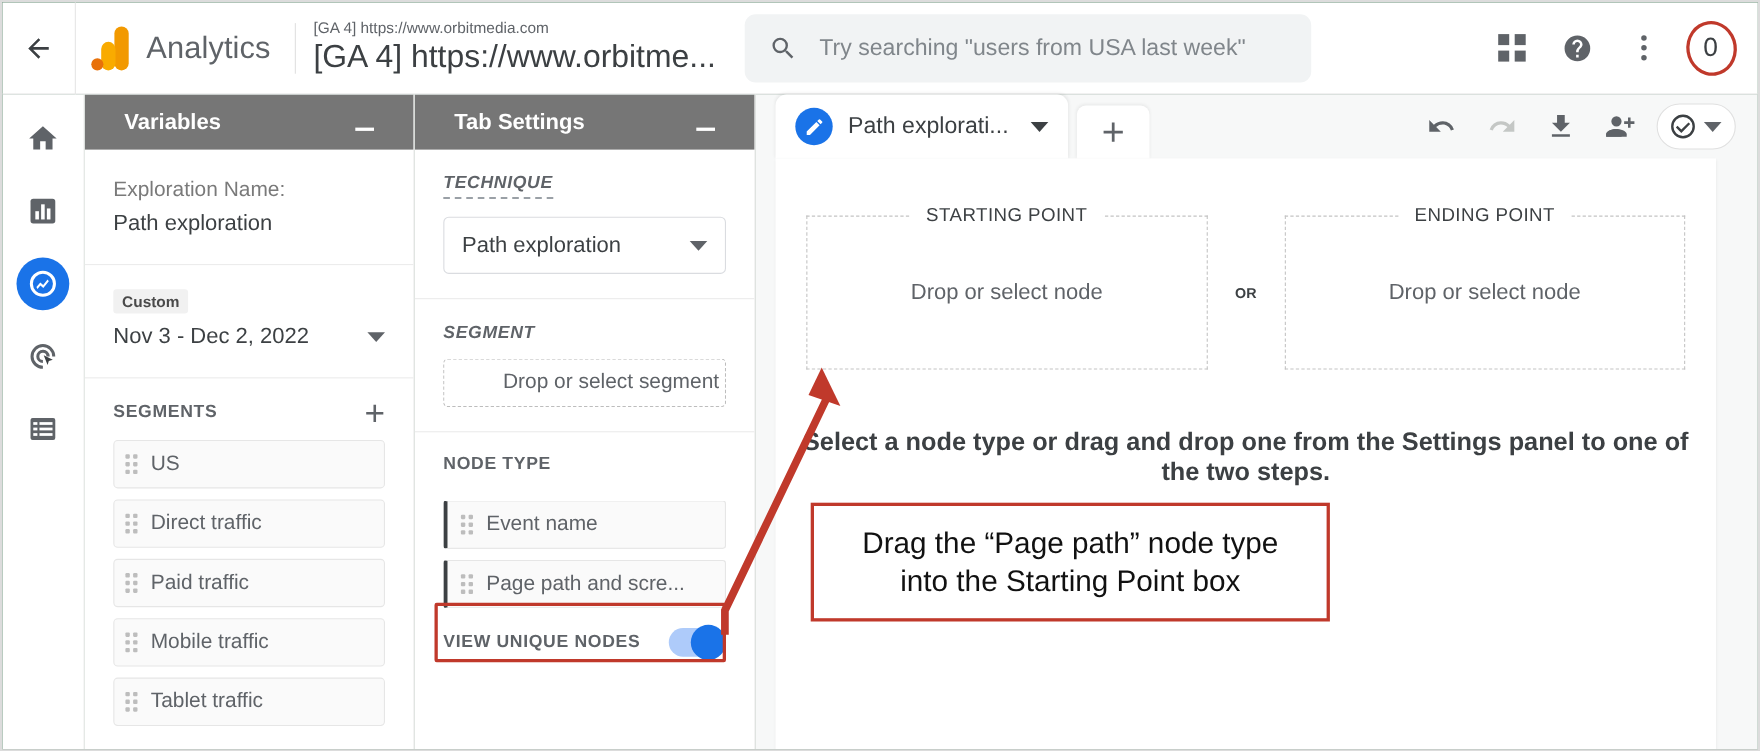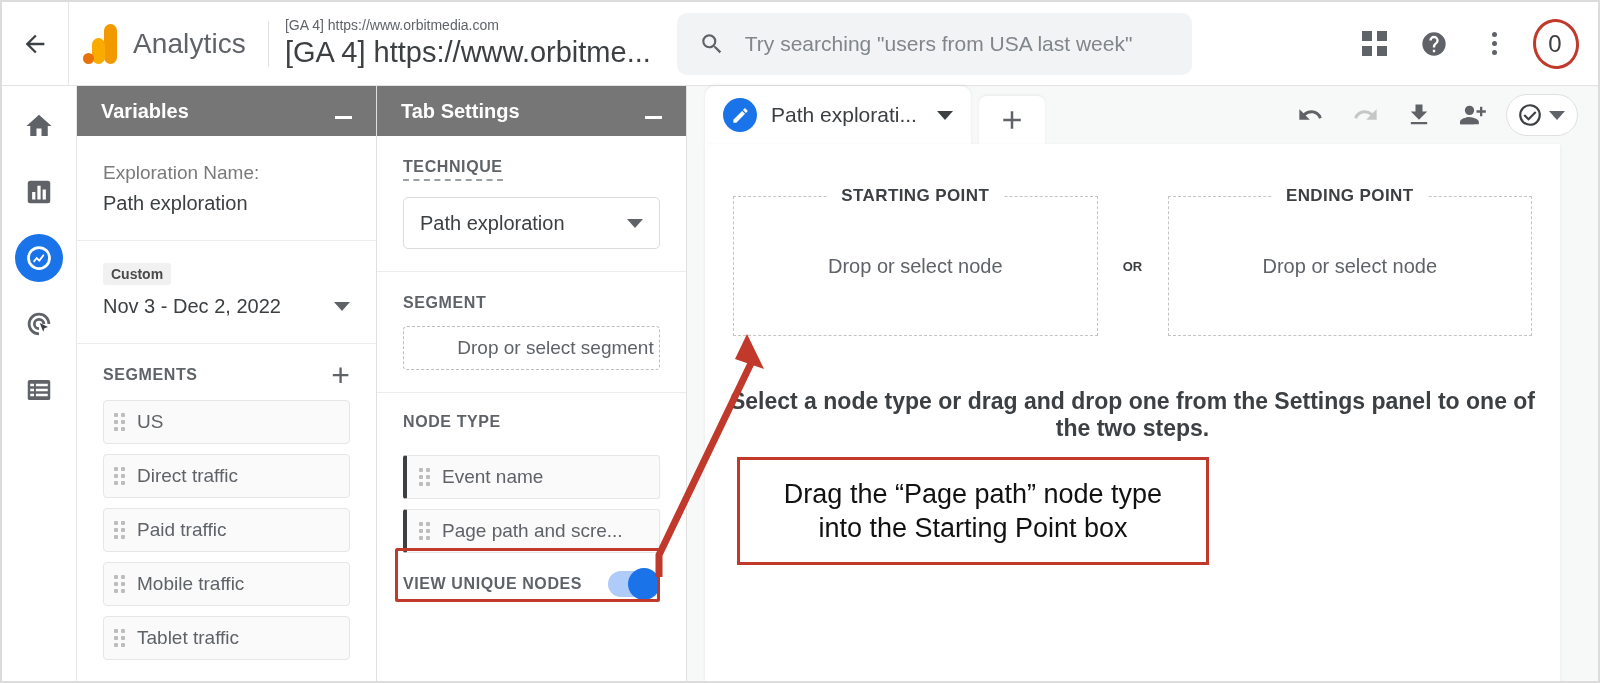--- a/index.html
+++ b/index.html
@@ -110,21 +110,21 @@
     position: absolute; left: 75px; top: 84px; width: 300px; height: 599px;
     background: #fff; border-right: 1px solid #e0e0e0; overflow:hidden;
   }
   .panel-tabsettings {
     position: absolute; left: 375px; top: 84px; width: 310px; height: 599px;
     background: #fff; border-right: 1px solid #e0e0e0; overflow:hidden;
   }
   .panel-head {
     height: 50px; background: #767676; color: #fff;
     display:flex; align-items:center; justify-content: space-between;
-    padding: 0 24px;
+    padding: 0 36px;
   }
   .panel-head .t { font-size: 20px; font-weight: bold; }
   .collapse-dash { width: 17px; height: 3px; background: #fff; margin-top: 12px;}
 
   .sect { padding: 22px 26px; border-bottom: 1px solid #ececec; }
   .lbl-gray { font-size: 19px; color: #7a7a7a; line-height: 30px; }
   .val-dark { font-size: 20px; color: #3c4043; line-height: 30px; }
   .chip {
     display:inline-block; background:#f1f1f1; color:#4a4a4a;
     font-size: 14px; padding: 3px 8px; border-radius: 3px; font-weight: bold;
@@ -142,21 +142,21 @@
   .pill-list { padding: 4px 26px 0 26px; display:flex; flex-direction: column; gap: 10px; }
   .pill {
     height: 44px; background: #fafafa; border: 1px solid #e6e6e6; border-radius: 4px;
     display:flex; align-items:center; padding-left: 10px; cursor: pointer;
   }
   .pill .label { font-size: 19px; color: #5f6368; margin-left: 12px; white-space: nowrap;}
   .dots6 { display: grid; grid-template-columns: 4px 4px; grid-template-rows: 4px 4px 4px; gap: 3px; }
   .dots6 i { width: 4px; height: 4px; background: #bdbdbd; display:block; border-radius:1px;}
 
   
-  .ts-label { font-size: 16px; color: #5f6368; letter-spacing: .6px; font-weight:bold; }
+  .ts-label { font-size: 16px; color: #5f6368; letter-spacing: .6px; font-weight:bold;font-style:italic; }
   .ts-label.dashed { border-bottom: 2px dashed #9aa0a6; padding-bottom: 3px; display:inline-block;}
   .select-box {
     margin-top: 16px; height: 52px; border: 1px solid #dadce0; border-radius: 5px;
     display:flex; align-items:center; justify-content: space-between; padding: 0 16px;
     cursor: pointer;
   }
   .select-box .v { font-size: 20px; color: #3c4043; }
   .drop-zone {
     margin-top: 14px; height: 44px; border: 1px dashed #bdbdbd; border-radius: 4px;
     display:flex; align-items:center; justify-content:center;
@@ -217,21 +217,21 @@
     position: absolute; left: 18px; top: 58px; width: 855px; height: 541px;
     background: #fff; box-shadow: 0 1px 3px rgba(0,0,0,.08);
   }
   .points-row { display:flex; align-items:stretch; padding: 52px 28px 0 28px; gap: 0;}
   .point-box {
     flex: 1; height: 140px; border: 1px dashed #c4c4c4; position: relative;
     display:flex; align-items:center; justify-content:center;
   }
   .point-title {
     position:absolute; top: -11px; left: 50%; transform: translateX(-50%);
-    background: #fff; padding: 0 14px; font-size: 17px; font-weight: bold;
+    background: #fff; padding: 0 14px; font-size: 17px; font-weight: normal;
     color: #3c4043; letter-spacing: .4px; white-space: nowrap;
   }
   .point-ph { font-size: 20px; color: #5f6368; }
   .or-sep { width: 70px; display:flex; align-items:center; justify-content:center; font-size: 13px; font-weight:bold; color:#3c4043;}
 
   .hint {
     text-align: center; font-size: 23px; font-weight: bold; color: #3c4043;
     margin-top: 52px; padding: 0 20px;
   }
 

